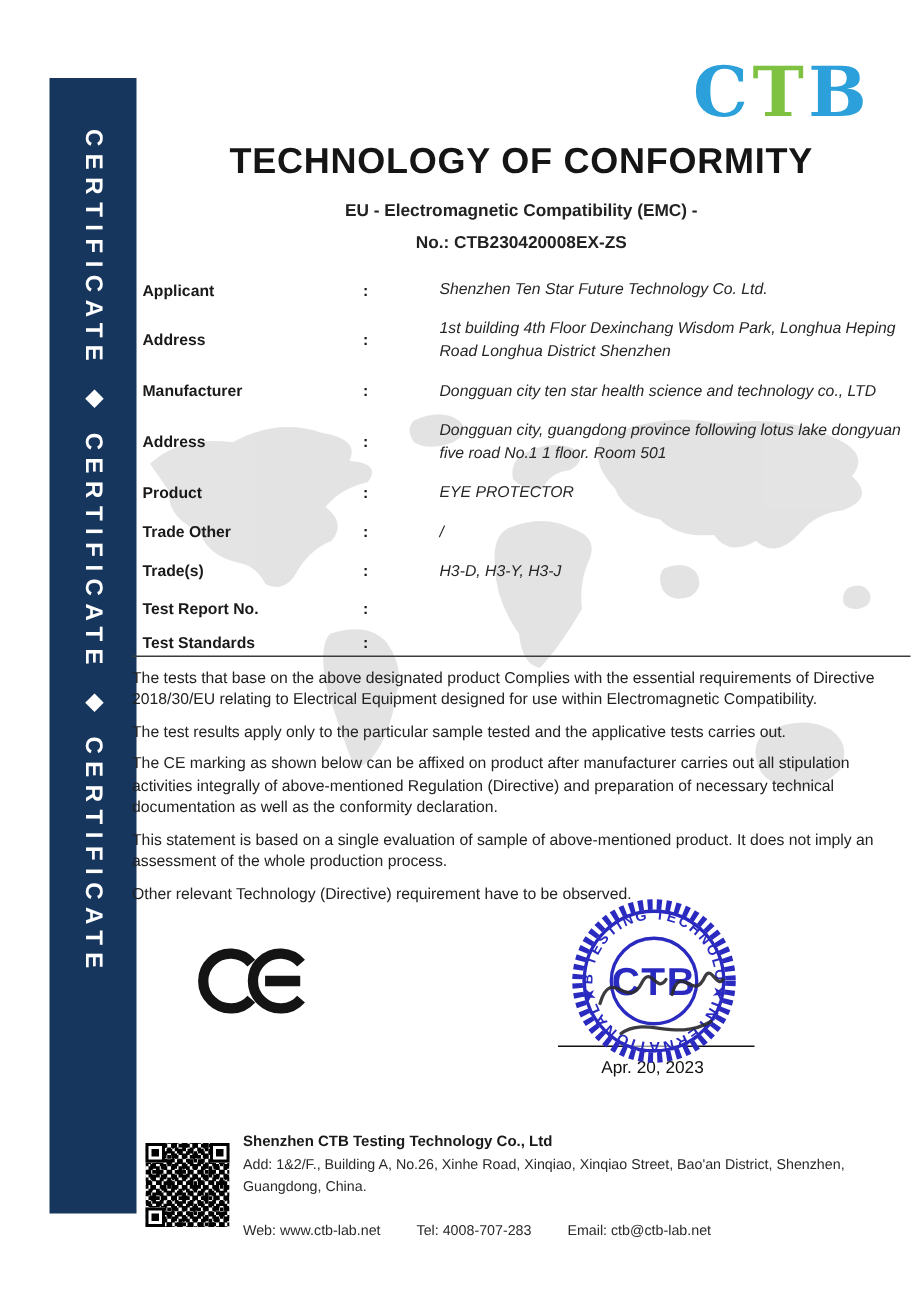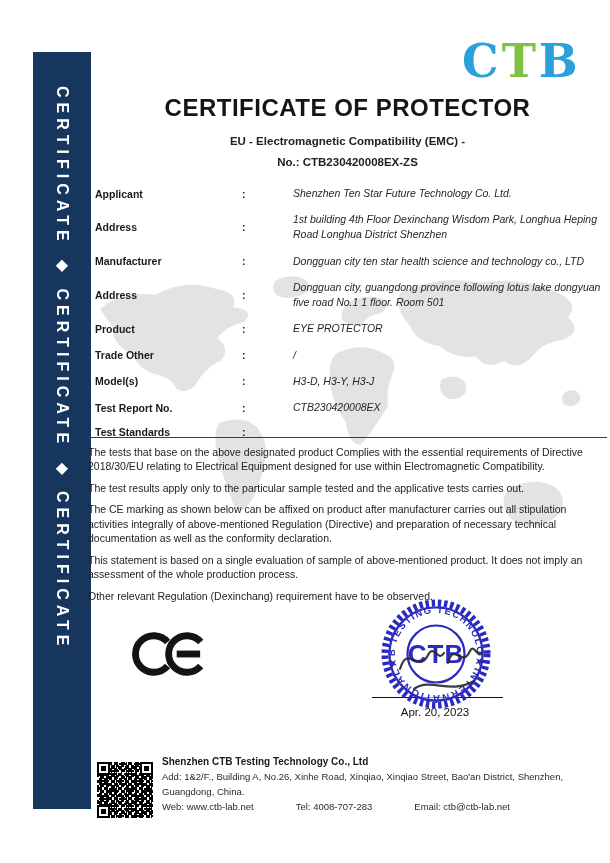--- a/index.html
+++ b/index.html
@@ -54,21 +54,21 @@
       background:
         repeating-conic-gradient(#000 0 25%, #fff 0 50%) 0 0/7px 7px,
         repeating-conic-gradient(#000 0 25%, #fff 0 50%) 2px 3px/5px 5px;
       background-blend-mode:multiply;outline:2px solid #fff;}
   .finder{position:absolute;width:13px;height:13px;border:2.5px solid #000;background:#fff;box-sizing:border-box;}
   .finder::after{content:"";position:absolute;inset:2px;background:#000;}
   .f-tl{left:0;top:0;} .f-tr{right:0;top:0;} .f-bl{left:0;bottom:0;}
   .footer-text{position:absolute;left:162px;top:756px;width:445px;z-index:2;}
   .f-company{font-size:10px;font-weight:bold;color:#1a1a1a;margin-bottom:3px;}
   .f-address{font-size:9.5px;color:#2a2a2a;line-height:1.55;}
-  .f-contact{display:flex;gap:42px;margin-top:2px;font-size:9.5px;color:#2a2a2a;}
+  .f-contact{display:flex;gap:24px;margin-top:16px;font-size:9.5px;color:#2a2a2a;}
 </style>
 </head>
 <body>
 
 <div class="page">
 
   <svg class="map" viewBox="0 0 540 330" preserveAspectRatio="none">
     <g fill="#d2d2d2" opacity="0.6">
       <path d="M30,40 q20,-18 55,-14 q30,-16 60,-6 q25,4 18,18 q22,2 12,14 q-18,4 -28,16 q14,10 4,22 q-12,4 -22,18 q-8,16 -22,10 q-6,-12 -18,-14 q-20,-4 -26,-20 q-22,-10 -20,-26 z"></path>
       <path d="M150,150 q26,-8 38,6 q12,16 6,34 q-4,26 -16,40 q-10,12 -16,-4 q-8,-22 -14,-40 q-6,-28 2,-36 z"></path>
@@ -84,21 +84,21 @@
 
   <div class="band">
     <span class="band-text">CERTIFICATE ◆ CERTIFICATE ◆ CERTIFICATE</span>
   </div>
 
   <div class="logo">
     <span class="lc">C</span><span class="lt">T</span><span class="lc">B</span>
   </div>
 
   <div class="header">
-    <div class="title">CERTIFICATE OF PROTECTOR</div>
+    <div class="title">TECHNOLOGY OF CONFORMITY</div>
     <div class="subtitle">EU - Electromagnetic Compatibility (EMC) -</div>
     <div class="certno">No.: CTB230420008EX-ZS</div>
   </div>
 
   <div class="fields">
     <div class="frow">
       <div class="flabel">Applicant</div>
       <div class="fcolon">:</div>
       <div class="fvalue">Shenzhen Ten Star Future Technology Co. Ltd.</div>
     </div>
@@ -121,43 +121,42 @@
       <div class="flabel">Product</div>
       <div class="fcolon">:</div>
       <div class="fvalue">EYE PROTECTOR</div>
     </div>
     <div class="frow">
       <div class="flabel">Trade Other</div>
       <div class="fcolon">:</div>
       <div class="fvalue">/</div>
     </div>
     <div class="frow">
-      <div class="flabel">Model(s)</div>
+      <div class="flabel">Trade(s)</div>
       <div class="fcolon">:</div>
       <div class="fvalue">H3-D, H3-Y, H3-J</div>
     </div>
     <div class="frow">
       <div class="flabel">Test Report No.</div>
       <div class="fcolon">:</div>
-      <div class="fvalue">CTB230420008EX</div>
     </div>
     <div class="frow">
       <div class="flabel">Test Standards</div>
       <div class="fcolon">:</div>
     </div>
   </div>
 
   <div class="divider"></div>
 
   <div class="paras">
     <p>The tests that base on the above designated product Complies with the essential requirements of Directive 2018/30/EU relating to Electrical Equipment designed for use within Electromagnetic Compatibility.</p>
     <p>The test results apply only to the particular sample tested and the applicative tests carries out.</p>
     <p>The CE marking as shown below can be affixed on product after manufacturer carries out all stipulation activities integrally of above-mentioned Regulation (Directive) and preparation of necessary technical documentation as well as the conformity declaration.</p>
     <p>This statement is based on a single evaluation of sample of above-mentioned product. It does not imply an assessment of the whole production process.</p>
-    <p>Other relevant Regulation (Dexinchang) requirement have to be observed.</p>
+    <p>Other relevant Technology (Directive) requirement have to be observed.</p>
   </div>
 
   <svg class="ce" width="80" height="56" viewBox="0 0 140 80">
     <g stroke="#141414" stroke-width="12" fill="none">
       <path d="M 64,19 A 32,32 0 1 0 64,61"></path>
       <path d="M 122,19 A 32,32 0 1 0 122,61"></path>
       <path d="M 80,40 H 121"></path>
     </g>
   </svg>
 

